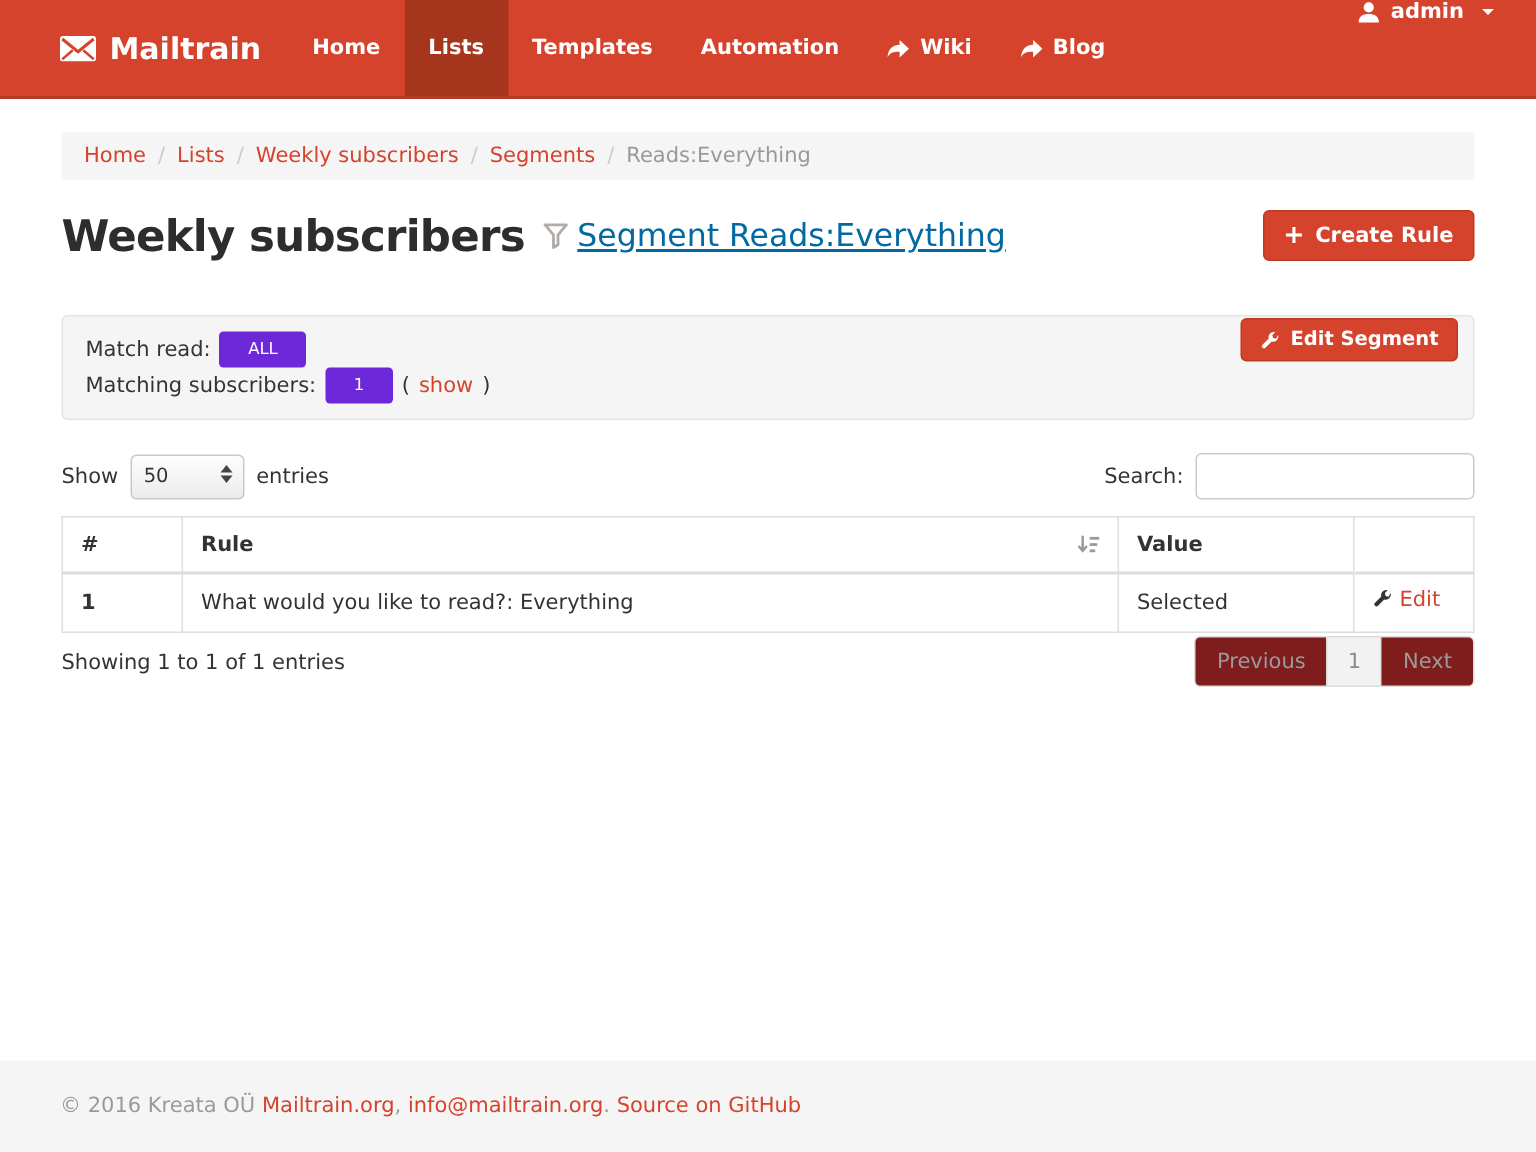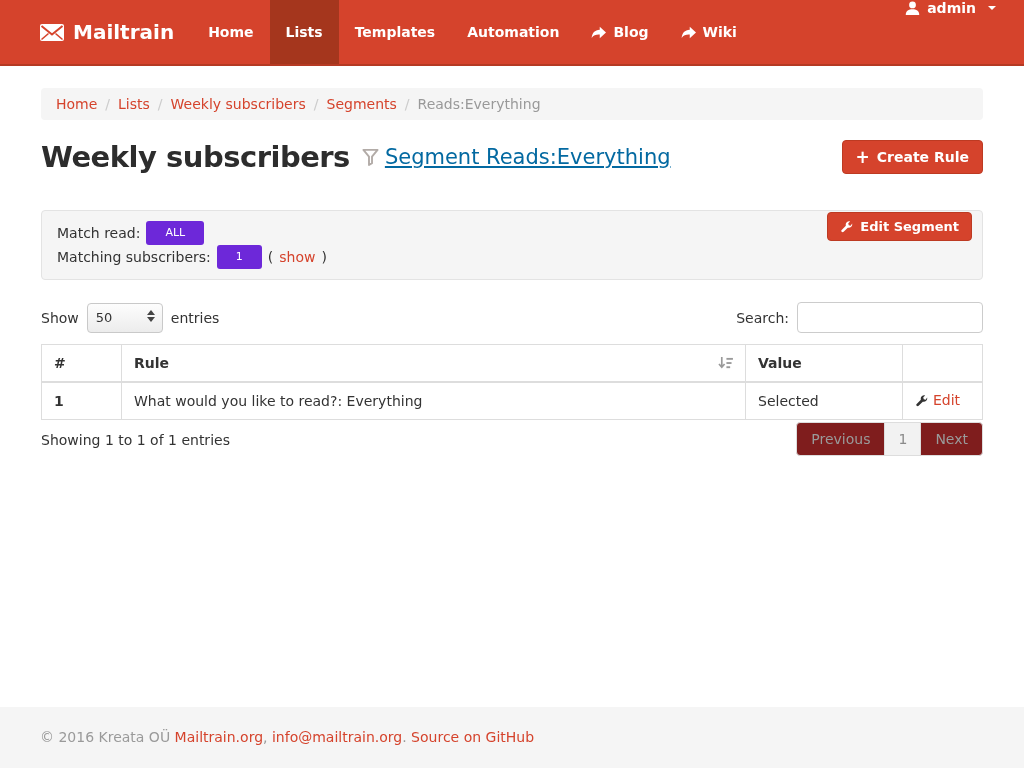--- a/index.html
+++ b/index.html
@@ -95,21 +95,21 @@
 
   
   table.rules { margin-top: 11px; width: 942px; border-collapse: collapse; font-size: 14px; }
   .rules th, .rules td { border: 1px solid #ddd; text-align: left; padding: 9px 12px; }
   .rules th { font-weight: bold; border-bottom-width: 2px; padding: 10px 12px; }
   .col-num { width: 80px; }
   .col-value { width: 157px; }
   .col-action { width: 80px; }
   .th-flex { display: flex; align-items: center; justify-content: space-between; }
   .cell-num { font-weight: bold; }
-  .edit-link { color: #d5432c; display: inline-flex; align-items: center; gap: 5px; }
+  .edit-link { color: #d5432c; display: inline-flex; gap: 5px; }
   .edit-link .wrench { color: #333; }
 
   
   .table-footer { margin-top: 2px; display: flex; justify-content: space-between; align-items: flex-start; }
   .info { padding-top: 10px; }
   .pagination { display: flex; }
   .page-btn {
     border: 1px solid #ddd; background: #7f1d1d; color: #9a9a9a;
     padding: 8px 14px; font-size: 14px; margin-left: -1px; cursor: pointer; font-family: inherit;
   }
@@ -152,29 +152,29 @@
   </a>
   <a class="nav-item">
     <span>Automation</span>
   </a>
   <a class="nav-item">
     <span>
       <svg width="15" height="13" viewBox="0 0 18 15">
         <path d="M18 7.5 L10.5 0.5 L10.5 4.3 C4.5 4.6 1.2 8.2 0.8 14.2 C3 10.6 6.2 9.8 10.5 10 L10.5 14.5 Z" fill="#fff"></path>
       </svg>
     </span>
-    <span>Blog</span>
+    <span>Wiki</span>
   </a>
   <a class="nav-item">
     <span>
       <svg width="15" height="13" viewBox="0 0 18 15">
         <path d="M18 7.5 L10.5 0.5 L10.5 4.3 C4.5 4.6 1.2 8.2 0.8 14.2 C3 10.6 6.2 9.8 10.5 10 L10.5 14.5 Z" fill="#fff"></path>
       </svg>
     </span>
-    <span>Wiki</span>
+    <span>Blog</span>
   </a>
   <div class="nav-right">
     <a class="nav-item">
       <span>
         <svg width="15" height="15" viewBox="0 0 16 16">
           <circle cx="8" cy="4.2" r="3.6" fill="#fff"></circle>
           <path d="M0.8 15 C0.8 10.4 4 8.9 8 8.9 C12 8.9 15.2 10.4 15.2 15 Z" fill="#fff"></path>
         </svg>
       </span>
       <span>admin</span>

